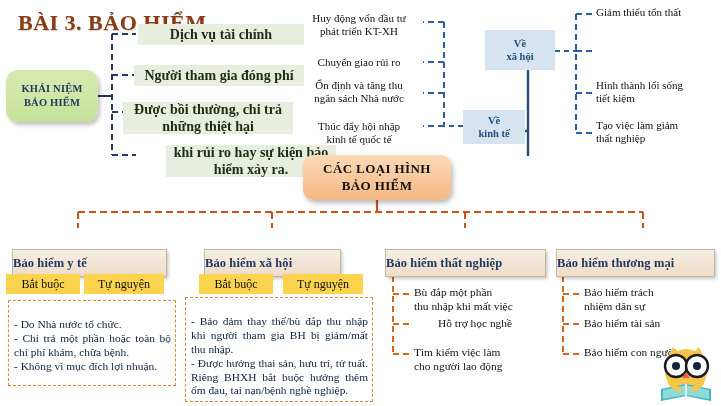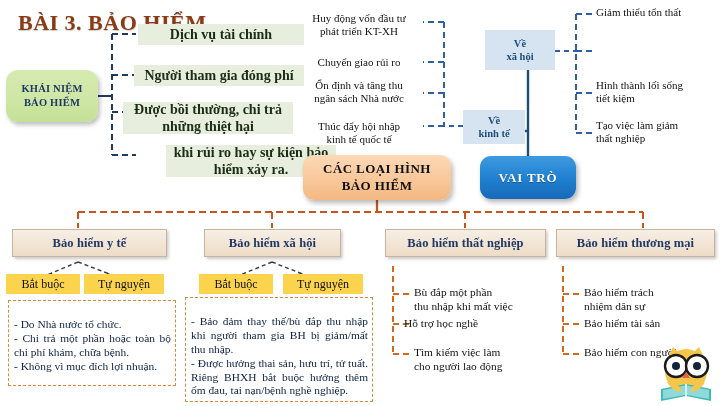--- a/index.html
+++ b/index.html
@@ -102,26 +102,27 @@
     line-height:1.2;
     color:#111;
     text-align:center;
   }
 
   
   .type-head{
     background:linear-gradient(180deg,#f6efe6 0%,#f3e6d7 45%,#eedcc7 100%);
     border:1px solid #c8b49c;
     box-shadow:1.5px 2px 3px rgba(0,0,0,.22);
-    display:flex;align-items:center;justify-content:center;
+    display:flex;align-items:center;
     color:#1F3864;
     font-weight:bold;
     font-size:12.5px;
     text-align:center;
     letter-spacing:.1px;
+    margin-top:20px;
   }
 
   
   .chip-yellow{
     background:#fbd34d;
     color:#111;
     font-size:12px;
     display:flex;align-items:center;justify-content:center;
     padding:1px 6px;
     white-space:nowrap;
@@ -286,23 +287,20 @@
   </div>
   <div class="abs label-blue" style="left:463px;top:110px;width:62px;height:34px;">
     <span style="white-space:pre-line">Về
 kinh tế</span>
   </div>
 
   <div class="abs node-orange">
     <span style="white-space:pre-line">CÁC  LOẠI HÌNH
 BẢO HIỂM</span>
   </div>
-  <div class="abs node-blue">
-    <span>VAI TRÒ</span>
-  </div>
 
   <div class="abs type-head" style="left:12px;top:229px;width:155px;height:28px;">
     <span>Bảo hiểm y tế</span>
   </div>
   <div class="abs chip-yellow" style="left:6px;top:274px;width:74px;height:20px;">
     <span>Bắt buộc</span>
   </div>
   <div class="abs chip-yellow" style="left:84px;top:274px;width:80px;height:20px;">
     <span>Tự nguyện</span>
   </div>
@@ -326,21 +324,21 @@
  - Được hưởng thai sản, hưu trí, tử tuất. Riêng BHXH bắt buộc hưởng thêm ốm đau, tai nạn/bệnh nghề nghiệp.</span>
   </div>
 
   <div class="abs type-head" style="left:385px;top:229px;width:161px;height:28px;">
     <span>Bảo hiểm thất nghiệp</span>
   </div>
   <div class="abs bullet-line" style="left:414px;top:286px;width:140px;">
     <span style="white-space:pre-line">Bù đắp một phần
 thu nhập khi mất việc</span>
   </div>
-  <div class="abs bullet-line" style="left:404px;top:317px;width:140px;">
+  <div class="abs bullet-line" style="left:438px;top:317px;width:140px;">
     <span style="white-space:pre-line">Hỗ trợ học nghề</span>
   </div>
   <div class="abs bullet-line" style="left:414px;top:346px;width:140px;">
     <span style="white-space:pre-line">Tìm kiếm việc làm
 cho người lao động</span>
   </div>
 
   <div class="abs type-head" style="left:556px;top:229px;width:159px;height:28px;">
     <span>Bảo hiểm thương mại</span>
   </div>

